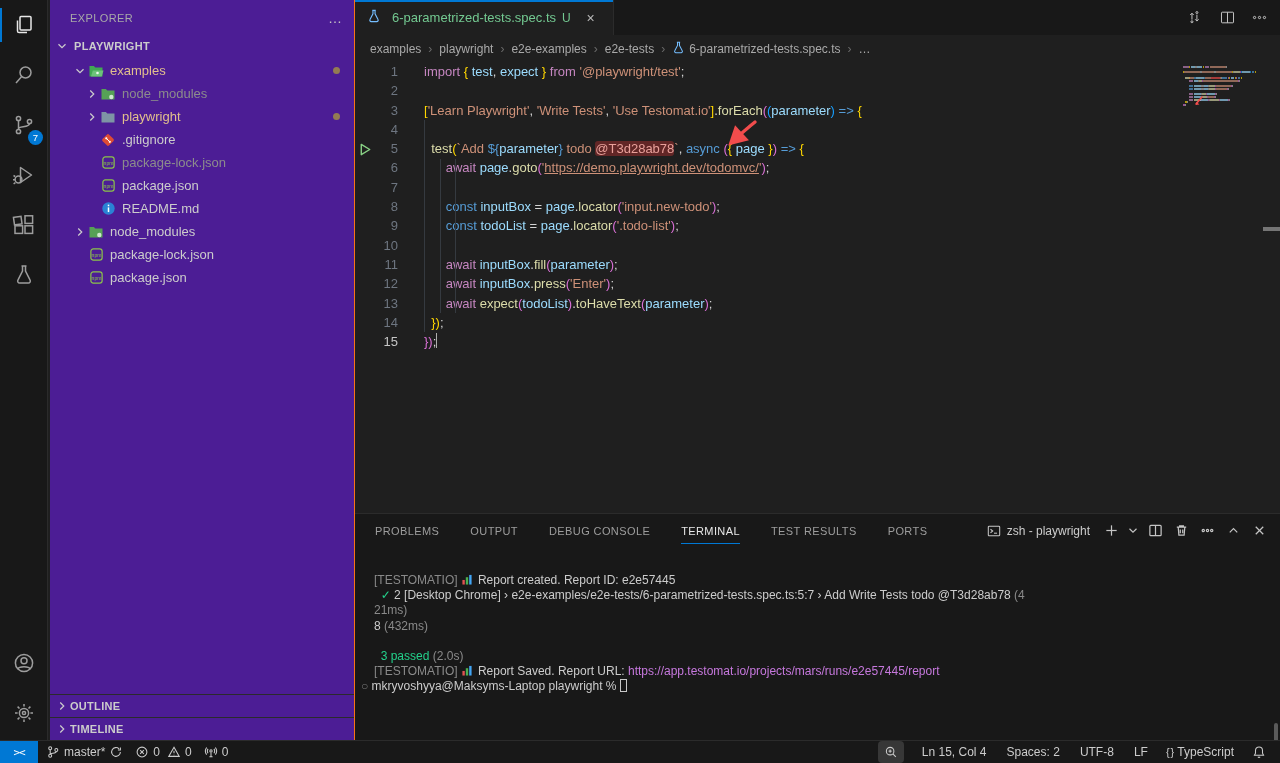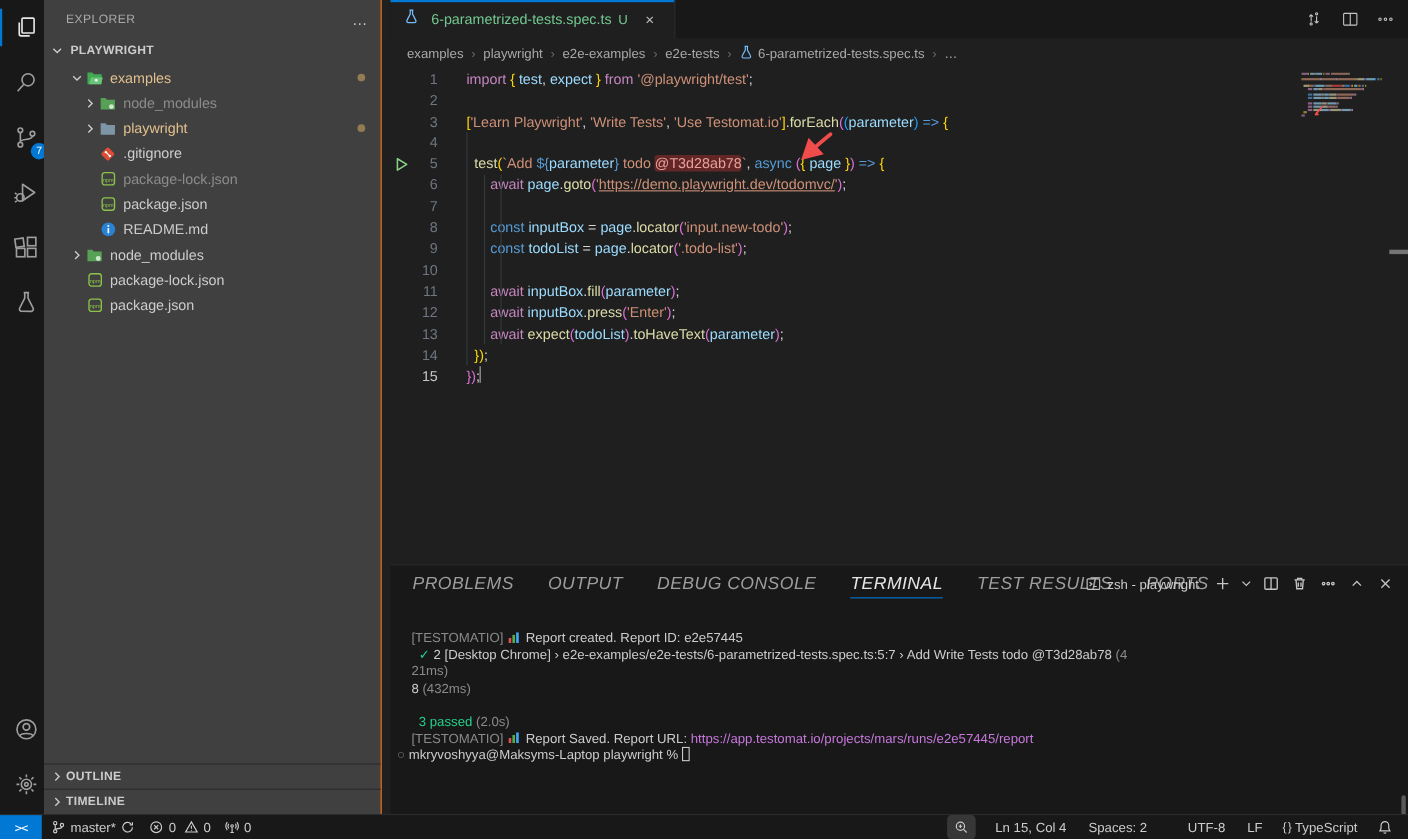--- a/index.html
+++ b/index.html
@@ -9,21 +9,21 @@
   
   #activitybar{position:absolute;left:0;top:0;bottom:23px;width:48px;background:#181818;border-right:1px solid #2b2b2b;}
   .ab-item{position:relative;width:48px;height:50px;display:flex;align-items:center;justify-content:center;cursor:pointer;}
   .ab-item svg{width:24px;height:24px;stroke:#9d9d9d;fill:none;stroke-width:1.5;}
   .ab-item.active svg{stroke:#e7e7e7;}
   .ab-item.active:before{content:"";position:absolute;left:0;top:8px;bottom:8px;width:2px;background:#0078d4;}
   #ab-bottom{position:absolute;bottom:2px;left:0;}
   .ab-badge{position:absolute;right:5px;bottom:5px;min-width:15px;height:15px;border-radius:8px;background:#0078d4;color:#fff;font-size:9.5px;display:flex;align-items:center;justify-content:center;padding:0 3px;}
 
   
-  #sidebar{position:absolute;left:40px;top:0;bottom:23px;width:307px;background:#404040;border-right:1px solid #f97316;}
+  #sidebar{position:absolute;left:50px;top:0;bottom:23px;width:307px;background:#4c1d95;border-right:3px solid #f97316;}
   #sb-header{height:35px;display:flex;align-items:center;justify-content:space-between;padding:0 12px 0 20px;}
   #sb-title{font-size:11px;color:#a9a9a9;letter-spacing:.4px;}
   #sb-actions{color:#c5c5c5;font-size:14px;cursor:pointer;}
   .section-row{height:22px;display:flex;align-items:center;font-size:11px;font-weight:bold;color:#cccccc;cursor:pointer;letter-spacing:.3px;}
   .section-row .chev{margin:0 4px 0 4px;}
   #files{margin-top:2px;}
   .f-row{height:23px;display:flex;align-items:center;font-size:13px;cursor:pointer;white-space:nowrap;}
   .chev{width:16px;height:16px;flex:none;display:flex;align-items:center;justify-content:center;}
   .chev svg{width:14px;height:14px;stroke:#cccccc;fill:none;stroke-width:1.4;}
   .f-icon{width:16px;height:16px;flex:none;margin-right:6px;display:flex;align-items:center;justify-content:center;}
@@ -64,21 +64,21 @@
   #minimap{position:absolute;right:19px;top:4px;width:78px;height:110px;overflow:hidden;}
   .mm-row{height:2px;margin-bottom:.72px;display:flex;}
   .mm-seg{height:2px;flex:none;opacity:.65;}
   #overview-marker{position:absolute;right:0;top:165px;width:17px;height:4px;background:#757575;}
   #arrow-annot{position:absolute;left:345px;top:50px;pointer-events:none;}
   #mm-arrow{position:absolute;right:75px;top:33px;pointer-events:none;}
 
   
   #panel{position:absolute;left:0;top:513px;right:0;bottom:0;background:#181818;border-top:1px solid #2b2b2b;}
   #panel-header{height:33px;display:flex;align-items:center;padding-left:20px;}
-  .p-tab{font-size:16px;color:#9d9d9d;margin-right:31px;cursor:pointer;letter-spacing:.4px;height:33px;display:flex;align-items:center;position:relative;font-style:italic;}
+  .p-tab{font-size:11px;color:#9d9d9d;margin-right:31px;cursor:pointer;letter-spacing:.4px;height:33px;display:flex;align-items:center;position:relative;}
   .p-tab.active{color:#e7e7e7;}
   .p-tab.active:after{content:"";position:absolute;left:0;right:0;bottom:3px;height:1px;background:#0078d4;}
   #panel-actions{position:absolute;right:10px;top:0;height:33px;display:flex;align-items:center;gap:4px;color:#c5c5c5;}
   #term-select{display:flex;align-items:center;gap:6px;font-size:12px;color:#cccccc;cursor:pointer;margin-right:6px;}
   .pa-icon{width:22px;height:22px;display:flex;align-items:center;justify-content:center;cursor:pointer;border-radius:4px;}
   .pa-icon svg{width:15px;height:15px;stroke:#c5c5c5;fill:none;stroke-width:1.3;}
   #terminal{position:absolute;left:0;top:33px;right:0;bottom:0;padding:26px 0 0 19px;font-size:12px;line-height:15.2px;overflow:hidden;}
   .t-line{white-space:pre;font-family:"DejaVu Sans Mono",monospace;height:15.2px;}
   .t-fg{color:#cccccc}.t-dim{color:#8a8a8a}.t-green{color:#23d18b}.t-mag{color:#c678dd}
   .t-circ{color:#777;margin-left:-13px;}
@@ -704,21 +704,21 @@
     <div id="st-right">
       <div class="st-item" id="st-zoom">
         <svg viewBox="0 0 16 16">
             <circle cx="7" cy="7" r="4.3"></circle>
             <line x1="10.2" y1="10.2" x2="13.5" y2="13.5"></line>
             <line x1="7" y1="5.2" x2="7" y2="8.8"></line>
             <line x1="5.2" y1="7" x2="8.8" y2="7"></line>
           </svg>
       </div>
       <div class="st-item" style="margin-right:8px">Ln 15, Col 4</div>
-      <div class="st-item" style="margin-right:25px">Spaces: 2</div>
+      <div class="st-item" style="margin-right:8px">Spaces: 2</div>
       <div class="st-item" style="margin-right:8px">UTF-8</div>
       <div class="st-item" style="margin-right:6px">LF</div>
       <div class="st-item" style="margin-right:6px">
         <span style="font-size:11px;letter-spacing:-1px">{ }</span>
         <span>TypeScript</span>
       </div>
       <div class="st-item">
         <svg viewBox="0 0 16 16">
             <path d="M8 2.2a4 4 0 0 0-4 4v3.2L2.8 11.8h10.4L12 9.4V6.2a4 4 0 0 0-4-4zM6.8 13.5a1.3 1.3 0 0 0 2.4 0"></path>
           </svg>

